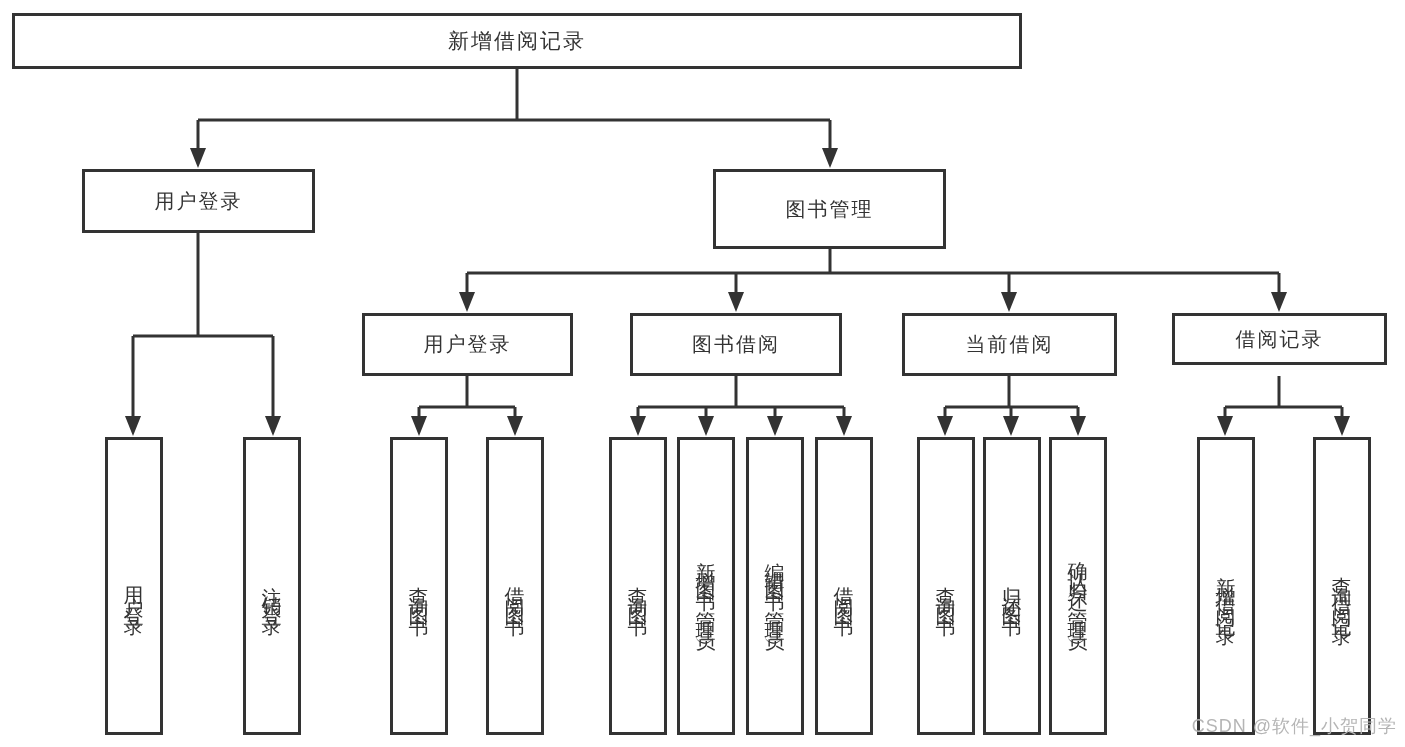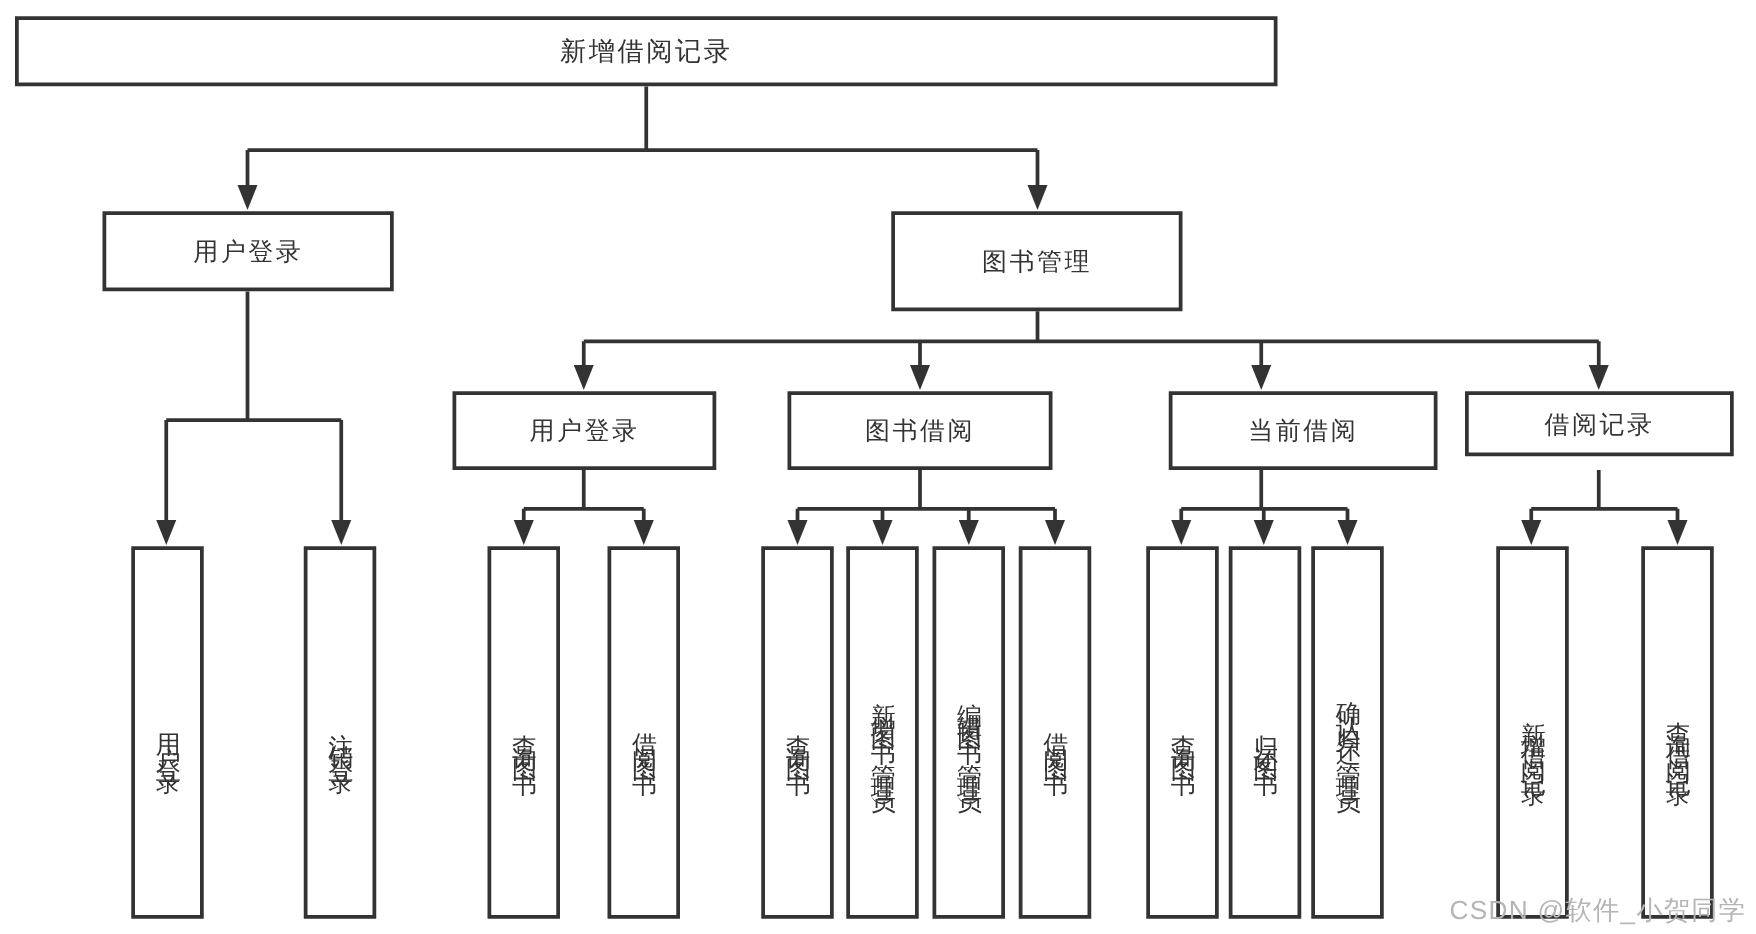--- a/index.html
+++ b/index.html
@@ -15,21 +15,21 @@
   }
   .hbox { font-size:20px; letter-spacing:2px; white-space:nowrap; }
   .root { font-size:21px; }
   .vbox { width:58px; top:437px; height:298px; }
   .vtext {
     writing-mode:vertical-rl; text-orientation:mixed;
     font-size:20px; letter-spacing:10px; margin-top:10px; line-height:1;
     white-space:nowrap;
   }
   .watermark {
-    position:absolute; right:8px; top:714px; font-size:21px;
+    position:absolute; right:8px; top:714px; font-size:18px;
     color:#b5b5b5; letter-spacing:1px; white-space:nowrap;
   }
 </style>
 </head>
 <body>
 
 <div class="stage">
 
   <svg class="wires" width="1405" height="747" viewBox="0 0 1405 747" aria-hidden="true">
     <g stroke="#333333" stroke-width="3" fill="none">
@@ -107,21 +107,21 @@
   <div class="box hbox" style="left:713px; top:169px; width:233px; height:80px;">
     <span>图书管理</span>
   </div>
 
   <div class="box hbox" style="left:362px; top:313px; width:211px; height:63px;">
     <span>用户登录</span>
   </div>
   <div class="box hbox" style="left:630px; top:313px; width:212px; height:63px;">
     <span>图书借阅</span>
   </div>
-  <div class="box hbox" style="left:902px; top:313px; width:215px; height:63px;margin-left:33px;">
+  <div class="box hbox" style="left:902px; top:313px; width:215px; height:63px;">
     <span>当前借阅</span>
   </div>
   <div class="box hbox" style="left:1172px; top:313px; width:215px; height:52px;">
     <span>借阅记录</span>
   </div>
 
   <div class="box vbox" style="left:105px;">
     <span class="vtext">用户登录</span>
   </div>
   <div class="box vbox" style="left:243px;">

